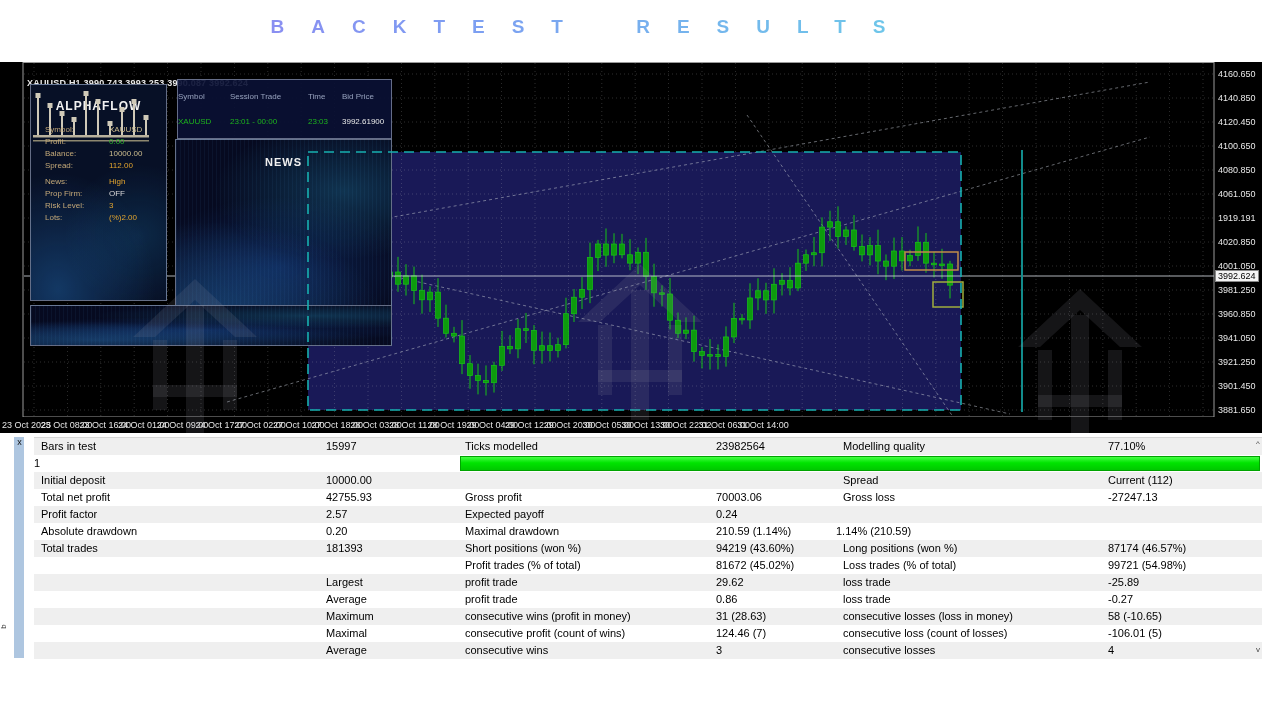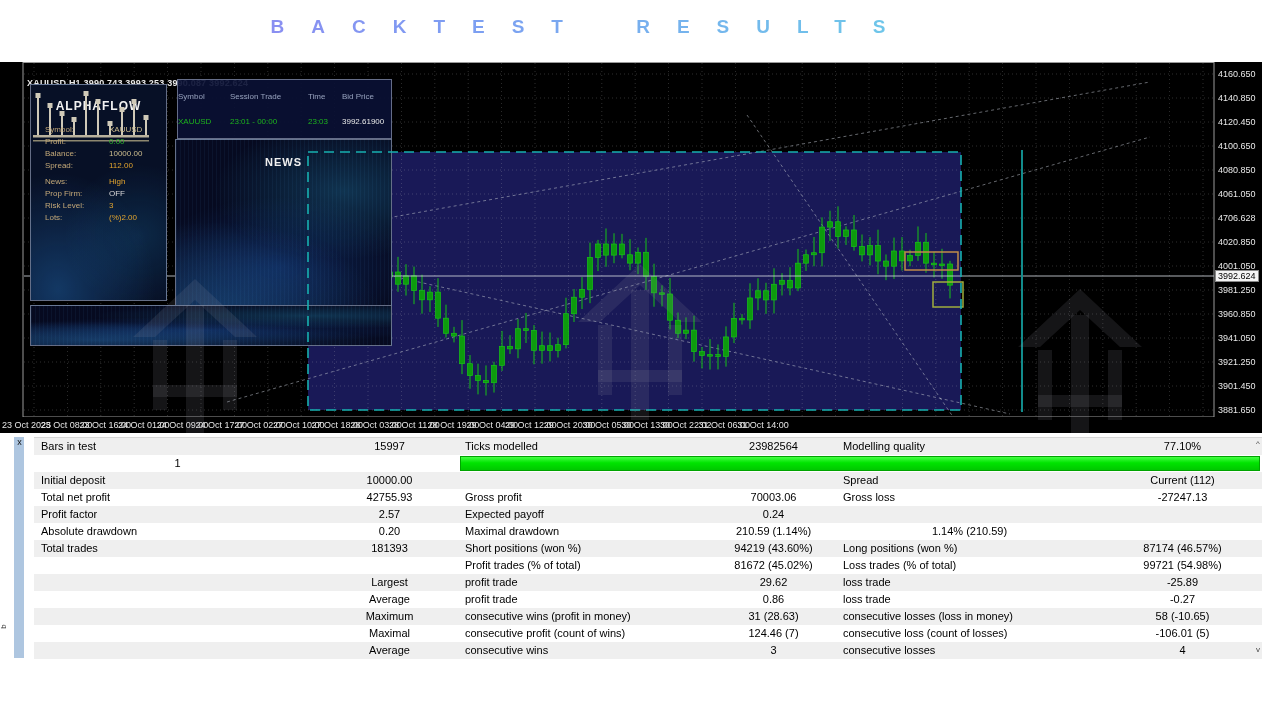--- a/index.html
+++ b/index.html
@@ -59,21 +59,21 @@
   #results{position:absolute;left:14px;top:437px;width:1252px;}
   #results-gutter{position:absolute;left:0;top:0;width:10px;height:221px;background:#aec6e0;}
   #close-x{position:absolute;left:1px;top:1px;width:9px;font-size:9px;line-height:9px;
     color:#111;cursor:pointer;text-align:center;z-index:2;}
   #rows{position:absolute;left:20px;top:0;width:1228px;border-top:1px solid #d7d7d7;}
   .rrow{display:grid;grid-template-columns:292px 132px 258px 120px 272px 154px;
     height:17px;line-height:17px;font-size:11px;color:#000;}
   .rrow.odd{background:#efefef;}
   .rrow.even{background:#ffffff;}
   .cl{padding-left:7px;white-space:nowrap;overflow:hidden;}
-  .cv{text-align:center;padding-right:5px;white-space:nowrap;}
+  .cv{text-align:left;padding-right:5px;white-space:nowrap;}
   .quality-bar{grid-column:3/7;align-self:center;height:13px;margin:0 2px;
     border:1px solid #00a400;
     background:linear-gradient(180deg,#44ff44 0%,#00e400 45%,#00c800 100%);}
   .scroll-arrow{position:absolute;left:1242px;font-size:8px;color:#444;z-index:3;}
   #scroll-up{top:2px;} #scroll-down{top:208px;}
   #side-grip{position:absolute;left:-13px;top:185px;font-size:8px;color:#333;
     transform:rotate(-90deg);}
 </style>
 </head>
 <body>
@@ -394,21 +394,21 @@
         </g>
       </svg>
 
     <div id="price-axis">
         <div class="price-tick" style="top: 7px;">4160.650</div>
         <div class="price-tick" style="top: 31px;">4140.850</div>
         <div class="price-tick" style="top: 55px;">4120.450</div>
         <div class="price-tick" style="top: 79px;">4100.650</div>
         <div class="price-tick" style="top: 103px;">4080.850</div>
         <div class="price-tick" style="top: 127px;">4061.050</div>
-        <div class="price-tick" style="top: 151px;">4706.628</div>
+        <div class="price-tick" style="top: 151px;">1919.191</div>
         <div class="price-tick" style="top: 175px;">4020.850</div>
         <div class="price-tick" style="top: 199px;">4001.050</div>
         <div class="price-tick" style="top: 223px;">3981.250</div>
         <div class="price-tick" style="top: 247px;">3960.850</div>
         <div class="price-tick" style="top: 271px;">3941.050</div>
         <div class="price-tick" style="top: 295px;">3921.250</div>
         <div class="price-tick" style="top: 319px;">3901.450</div>
         <div class="price-tick" style="top: 343px;">3881.650</div>
       </div>
     <div id="price-chip" style="left: 1215px; top: 208px;">3992.624</div>

